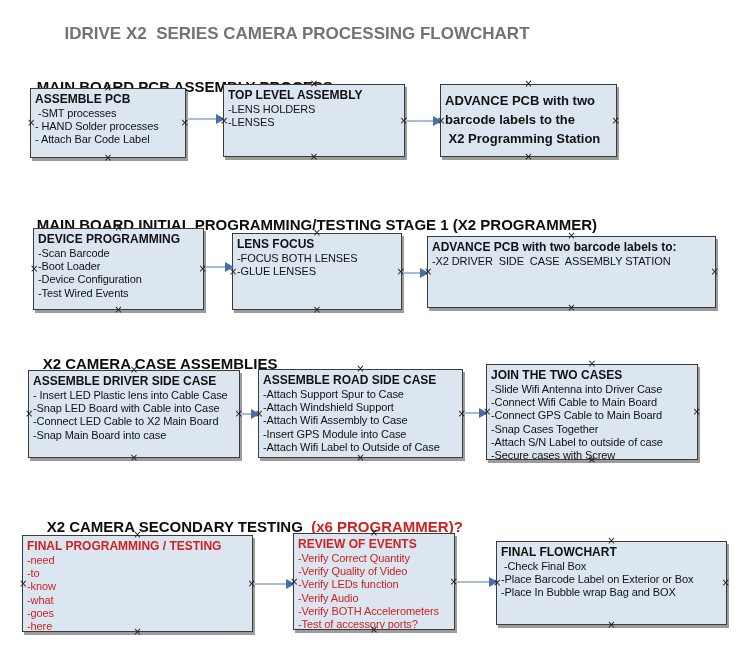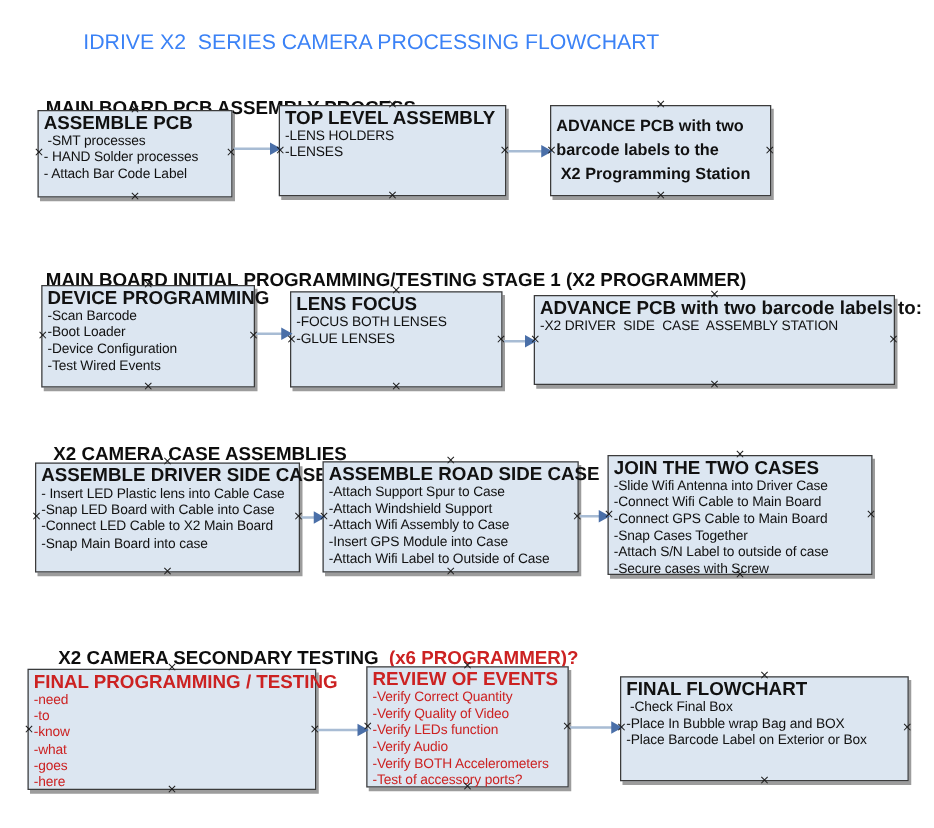--- a/index.html
+++ b/index.html
@@ -1,27 +1,27 @@
 <!DOCTYPE html>
 <html><head>
 <meta charset="utf-8">
 <style>
   html,body{margin:0;padding:0;background:#ffffff;}
   body{width:747px;height:662px;position:relative;font-family:"Liberation Sans",sans-serif;color:#111;}
   .canvas{position:absolute;left:0;top:0;width:747px;height:662px;overflow:hidden;}
 
   .main-title{position:absolute;left:0;top:24px;width:594px;text-align:center;
-    font-size:17px;font-weight:normal;white-space:pre;color:#3b82f6;}
+    font-size:17px;font-weight:bold;white-space:pre;color:#737373;}
 
   .section-heading{position:absolute;font-size:15px;font-weight:bold;white-space:pre;color:#0d0d0d;}
   .section-heading .red-part{color:#cc2222;text-align:center;}
 
   .box{position:absolute;box-sizing:border-box;background:#dce6f1;border:1.5px solid #3b3b3b;
     box-shadow:2px 3px 0 #9c9c9c;padding:2px 4px;}
-  .box .title{font-size:15px;font-weight:bold;line-height:16px;white-space:pre;}
+  .box .title{font-size:12px;font-weight:bold;line-height:16px;white-space:pre;}
   .box .item{font-size:11px;line-height:13.2px;letter-spacing:-0.1px;white-space:pre;}
   .box .boldline{font-size:13px;font-weight:bold;line-height:19px;white-space:pre;}
   .box.red-box .title,.box.red-box .item{color:#cc2222;}
   .box .pad-top{padding-top:4px;}
 
   .cp{position:absolute;font-size:10px;line-height:8px;color:#1a1a1a;z-index:3;
     font-family:"DejaVu Sans",sans-serif;}
   .cp-t{top:-5px;left:50%;transform:translateX(-50%);}
   .cp-b{bottom:-5px;left:50%;transform:translateX(-50%);}
   .cp-l{left:-4px;top:50%;transform:translateY(-50%);}
@@ -215,17 +215,17 @@
       <span class="head"></span>
     </div>
 
   <div class="box" style="left:496px;top:541px;width:231px;height:84px">
     <span class="cp cp-t">×</span>
     <span class="cp cp-b">×</span>
     <span class="cp cp-l">×</span>
     <span class="cp cp-r">×</span>
     <div class="title">FINAL FLOWCHART</div>
     <div class="item"> -Check Final Box</div>
+    <div class="item">-Place Barcode Label on Exterior or Box</div>
     <div class="item">-Place In Bubble wrap Bag and BOX</div>
-    <div class="item">-Place Barcode Label on Exterior or Box</div>
   </div>
 
 </div>
 
 </body></html>

